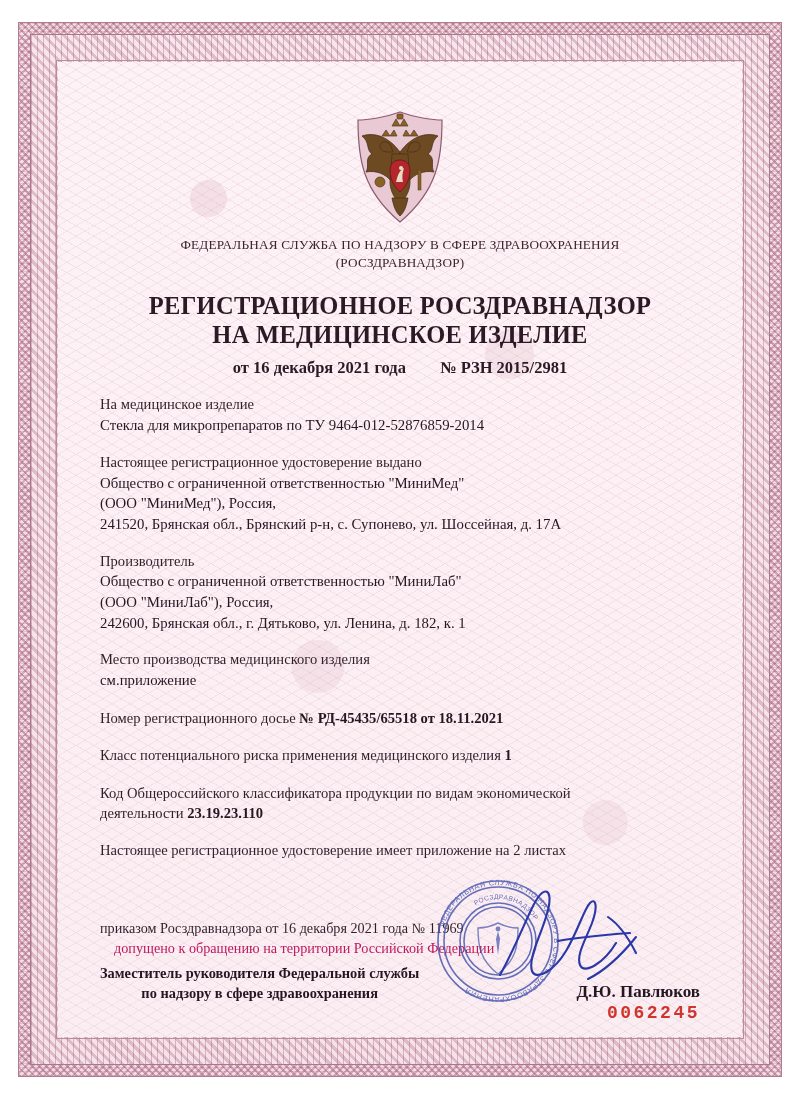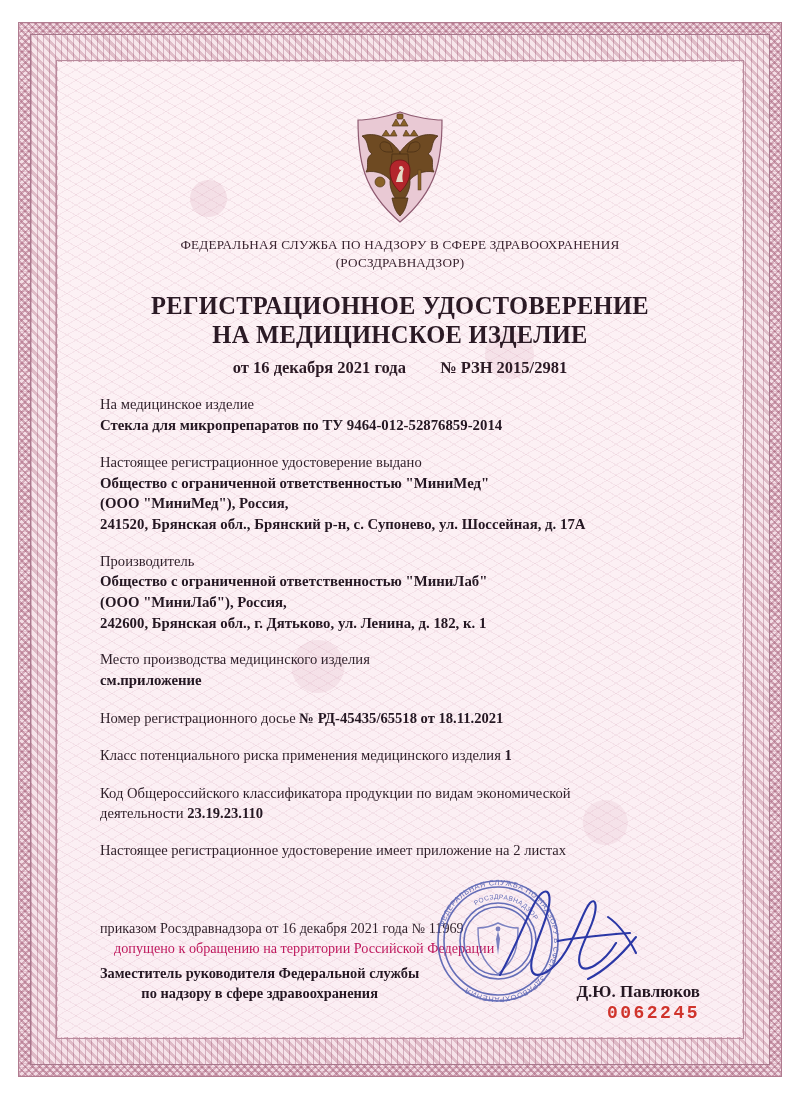--- a/index.html
+++ b/index.html
@@ -144,21 +144,21 @@
 
   
   .block { margin-top: 17px; }
   .lbl {
     font-size: 14.6px;
     line-height: 1.35;
     color: #2e1f29;
   }
   .val {
     font-size: 14.8px;
-    font-weight: bold;
+    font-weight: normal;
     line-height: 1.4;
     color: #241722;
   }
   .inline-line {
     font-size: 14.6px;
     line-height: 1.4;
     color: #2e1f29;
   }
   .inline-line b { font-weight: bold; color: #241722; }
 
@@ -281,21 +281,21 @@
         <rect x="78" y="62" width="3" height="20" fill="#8a6228" stroke="#53381a" stroke-width="0.5"></rect>
       </svg>
     </div>
 
     <div class="agency">
       <div>ФЕДЕРАЛЬНАЯ СЛУЖБА ПО НАДЗОРУ В СФЕРЕ ЗДРАВООХРАНЕНИЯ</div>
       <div>(РОСЗДРАВНАДЗОР)</div>
     </div>
 
     <div class="title">
-      <div>РЕГИСТРАЦИОННОЕ УДОСТОВЕРЕНИЕ</div>
+      <div>РЕГИСТРАЦИОННОЕ РОСЗДРАВНАДЗОР</div>
       <div>НА МЕДИЦИНСКОЕ ИЗДЕЛИЕ</div>
     </div>
 
     <div class="dateline">
       <span class="date">от 16 декабря 2021 года</span>
       <span class="num">№  РЗН 2015/2981</span>
     </div>
 
     <div class="block">
       <div class="lbl">На медицинское изделие</div>

